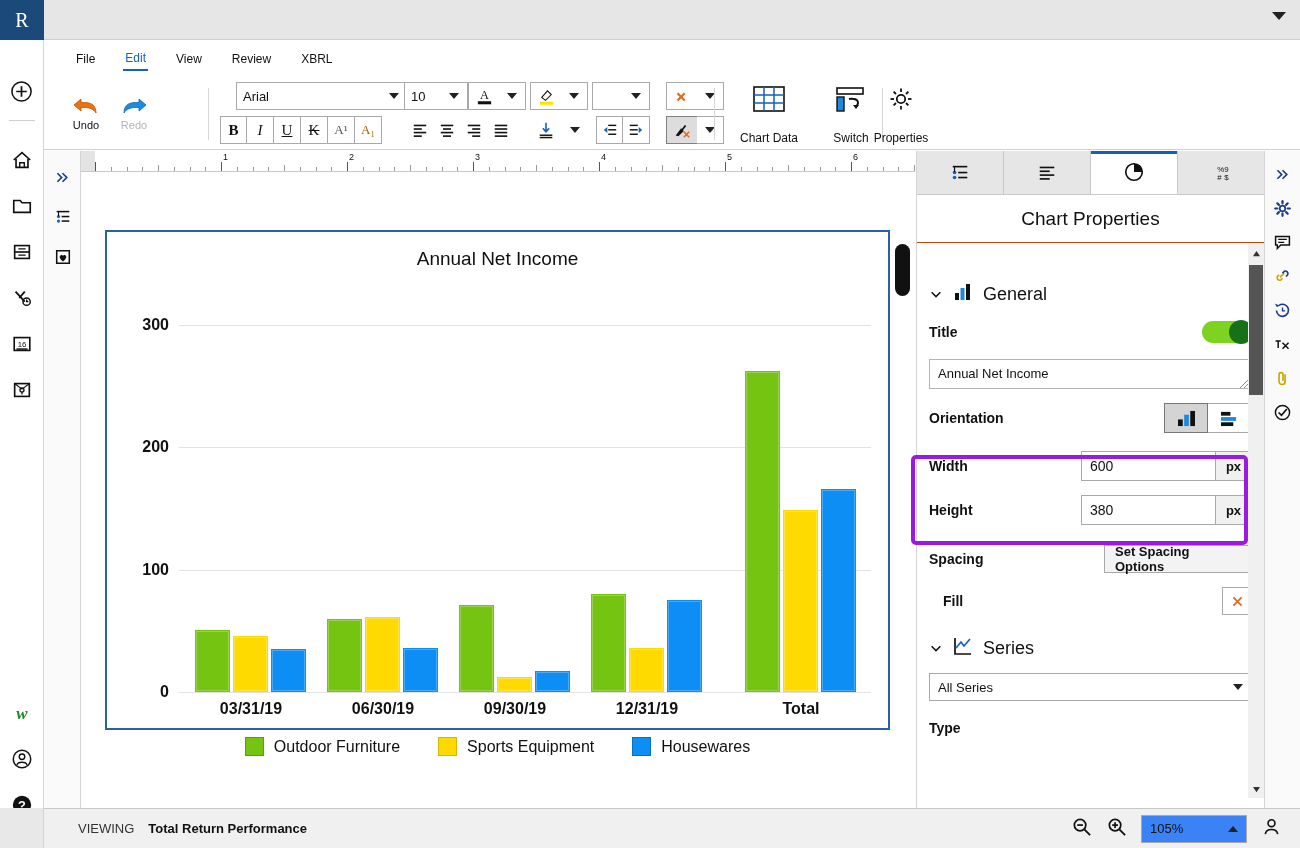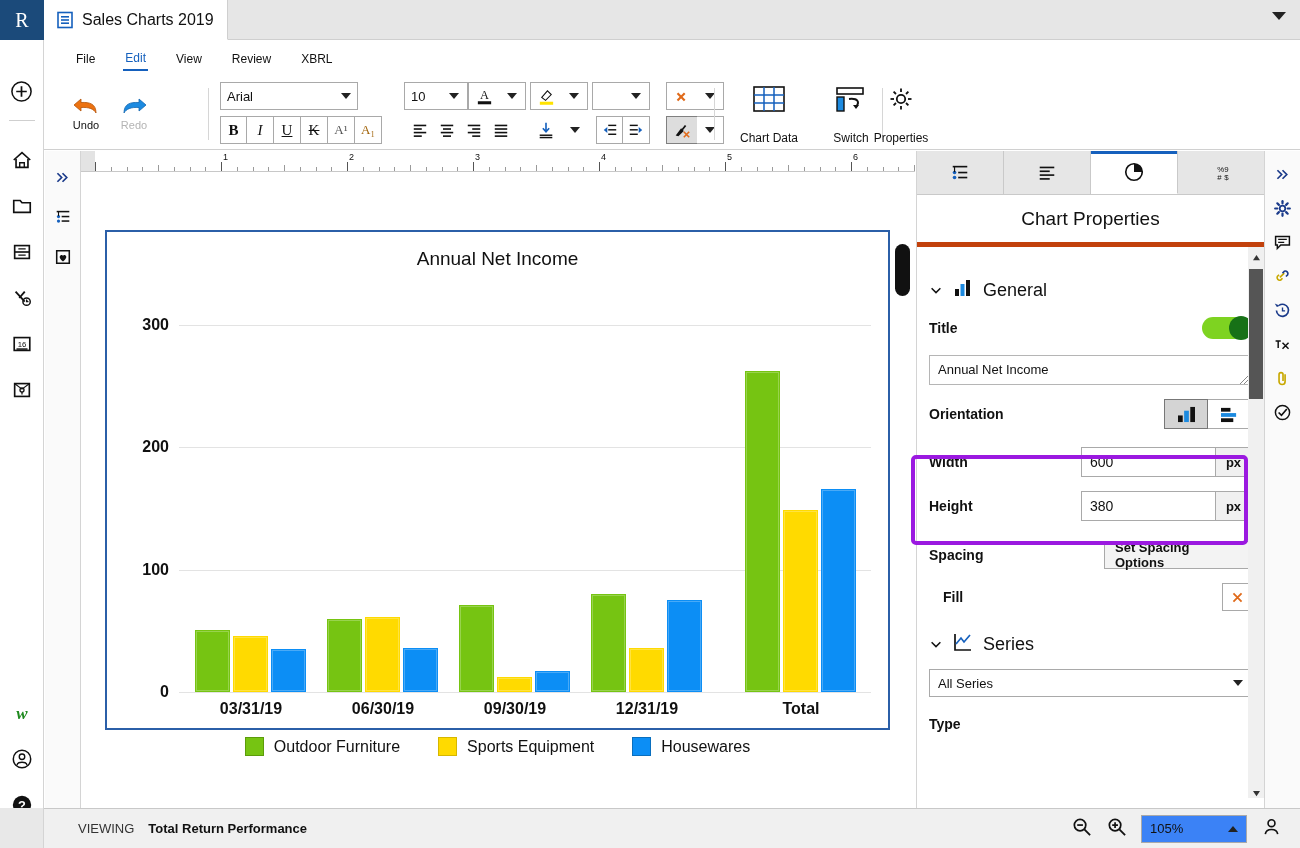--- a/index.html
+++ b/index.html
@@ -152,22 +152,22 @@
     position: absolute; left: 916px; top: 151px; width: 348px; height: 657px;
     background: #fff; border-left: 1px solid #d4d4d4;
   }
   .panel-tabs { display: flex; height: 44px; border-bottom: 1px solid #c9c9c9; }
   .ptab { flex: 1; display: flex; align-items: center; justify-content: center;
     background: #e6e6e6; border-right: 1px solid #c9c9c9; cursor: pointer; position: relative; }
   .ptab.active { background: #fff; border-bottom: 1px solid #fff; }
   .ptab.active::before { content: ""; position: absolute; left: 0; right: 0; top: 0;
     height: 3px; background: #1560bd; }
   .panel-title { text-align: center; font-size: 19px; color: #111; padding: 13px 0 12px; }
-  .panel-body { position: relative; height: 556px; border-top: 5px solid #c2410c;
-    padding: 20px 12px 0 12px; overflow: hidden; }
+  .panel-body { position: relative; height: 556px; border-top: 1px solid #c2410c;
+    padding: 28px 12px 0 12px; overflow: hidden; }
   .sec-head { display: flex; align-items: center; gap: 10px; margin: 12px 0 14px; }
   .sec-head .sec-name { font-size: 18px; color: #111; }
   .chev { width: 14px; height: 14px; }
   .prow { display: flex; align-items: center; justify-content: space-between;
     margin-bottom: 14px; min-height: 26px; }
   .plabel { font-size: 14px; color: #111; font-weight: bold; }
   .plabel.indent { padding-left: 14px; }
   .toggle { width: 50px; height: 22px; border-radius: 11px; position: relative; cursor: pointer; }
   .toggle.on { background: #7ed321; }
   .toggle.off { background: #d7d7d7; }
@@ -237,31 +237,20 @@
   .statusbar-corner { position: absolute; left: 0; bottom: 0; width: 44px; height: 40px;
     background: #e8e8e8; border-right: 1px solid #d4d4d4; }
 </style>
 </head>
 <body>
 
 <div id="app">
 
   <div class="titlebar">
     <div class="logo-badge">R</div>
-    <div class="doc-tab">
-      <span class="doc-icon">
-        <svg viewBox="0 0 18 18" width="18" height="18">
-          <rect x="2" y="1.5" width="14" height="15" fill="#fff" stroke="#1560bd" stroke-width="1.6"></rect>
-          <rect x="5" y="5" width="8" height="1.6" fill="#1560bd"></rect>
-          <rect x="5" y="8.2" width="8" height="1.6" fill="#1560bd"></rect>
-          <rect x="5" y="11.4" width="8" height="1.6" fill="#1560bd"></rect>
-        </svg>
-      </span>
-      <span class="tab-title">Sales Charts 2019</span>
-    </div>
     <div class="tab-caret"></div>
   </div>
 
   <div class="menubar">
     <div class="menu-item">File</div>
     <div class="menu-item active">Edit</div>
     <div class="menu-item">View</div>
     <div class="menu-item">Review</div>
     <div class="menu-item">XBRL</div>
   </div>
@@ -278,21 +267,21 @@
       <div class="btn-big disabled" style="position:absolute;left:48px;top:4px;">
         <svg viewBox="0 0 30 22" width="30" height="22">
           <path d="M20 4 L27 10 L20 16 L20 12.5 C12 12 7 14 5 18 C5 9 11 7 20 7.5 Z" fill="#1c8ae0" stroke="#1166b0" stroke-width="0.8"></path>
         </svg>
         <span class="lbl">Redo</span>
       </div>
     </div>
     <div class="sep" style="left:164px;"></div>
 
     <div class="grp" style="left:176px;">
-      <div class="field-box" style="position:absolute;left:0;top:4px;width:138px;justify-content:space-between;">
+      <div class="field-box" style="position:absolute;left:16px;top:4px;width:170px;justify-content:space-between;">
         <span>Arial</span>
         <span class="caret-dn"></span>
       </div>
       <div class="field-box" style="position:absolute;left:184px;top:4px;width:38px;">
         <span>10</span>
       </div>
       <div class="sq-btn" style="position:absolute;left:221px;top:4px;border-left:none;">
         <span class="caret-dn"></span>
       </div>
       <div class="sq-btn" style="position:absolute;left:248px;top:4px;width:32px;flex-direction:column;">

